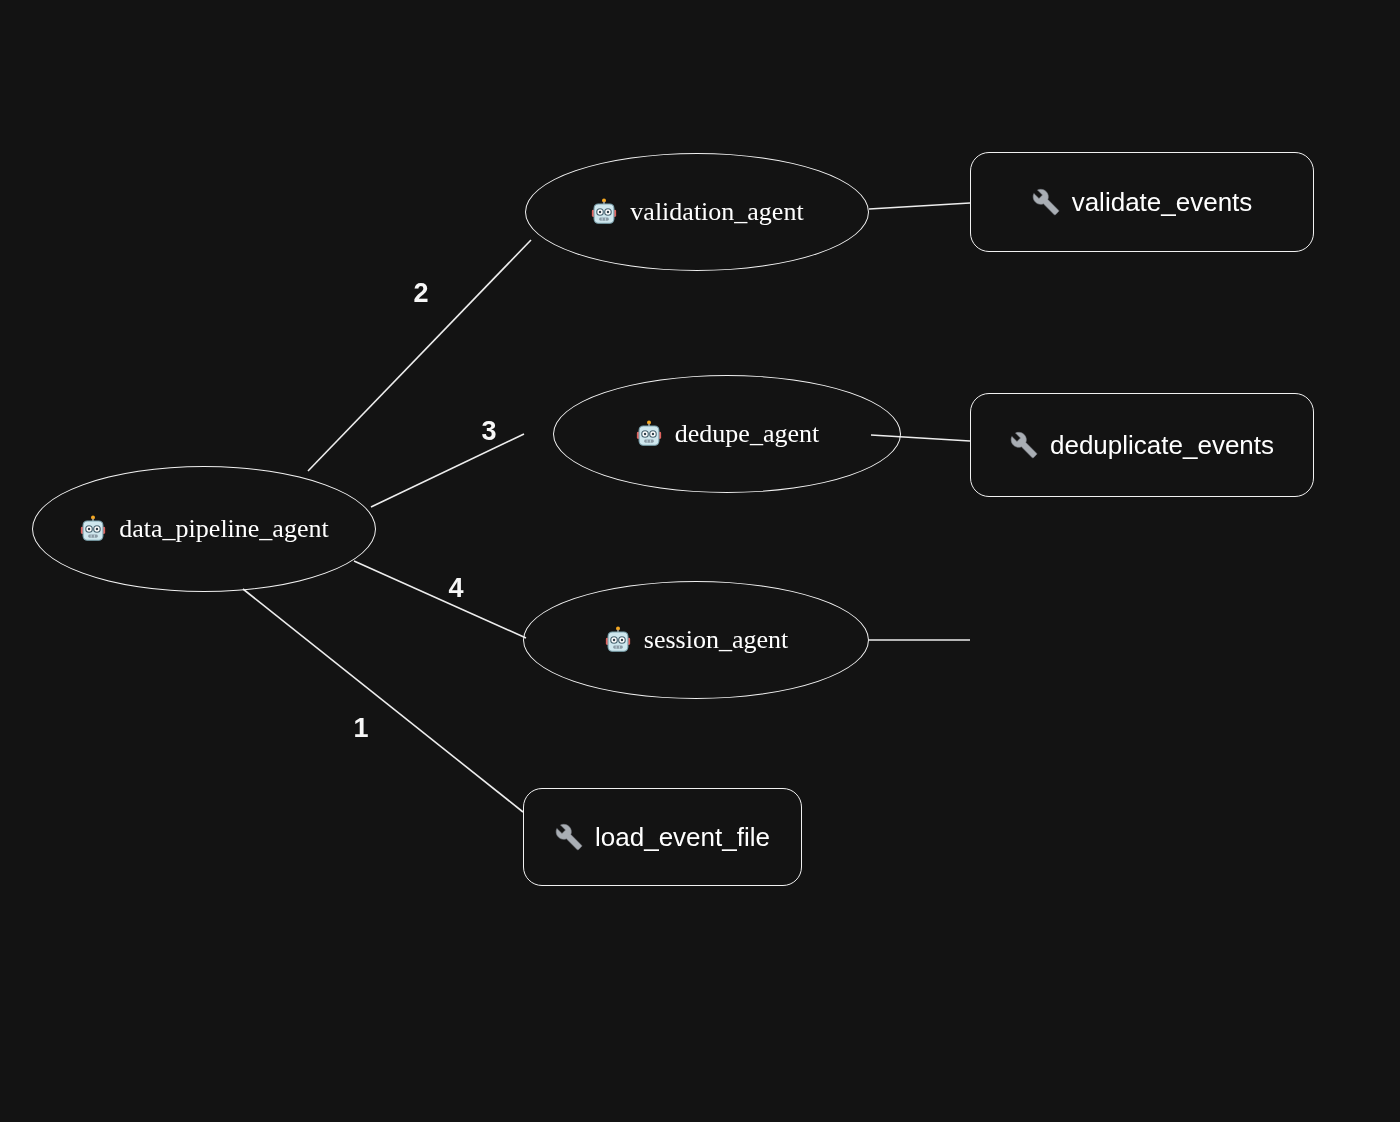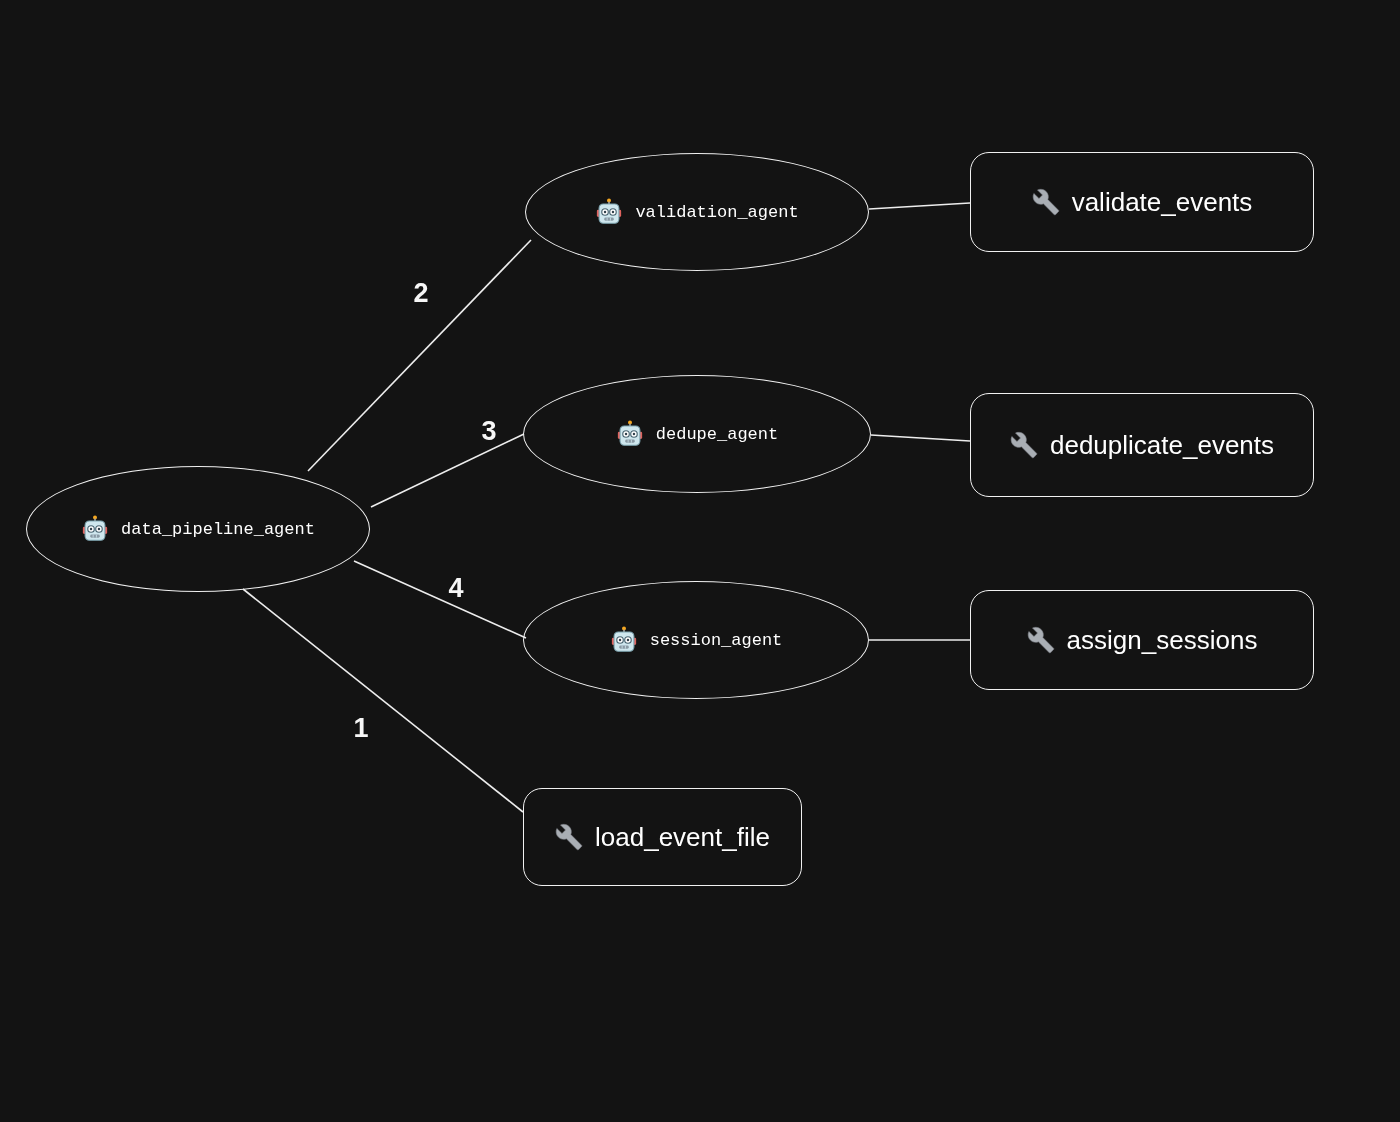--- a/index.html
+++ b/index.html
@@ -34,22 +34,22 @@
     justify-content: center;
     gap: 12px;
     color: #ffffff;
     border: 1.6px solid #f1f1f1;
     background: transparent;
     cursor: default;
   }
   .ellipse { border-radius: 50%; }
   .rounded-rect { border-radius: 19px; text-align: right; }
   .agent-label {
-    font-family: Liberation Mono, monospace;
-    font-size: 17px;
+    font-family: Liberation Serif, serif;
+    font-size: 26px;
     color: #ffffff;
     white-space: nowrap;
   }
   .tool-label {
     font-family: "Liberation Sans", "DejaVu Sans", sans-serif;
     font-size: 26px;
     color: #ffffff;
     white-space: nowrap;
   }
   .edge-label {
@@ -81,21 +81,21 @@
     <line x1="869" y1="209" x2="970" y2="203"></line>
     <line x1="871" y1="435" x2="970" y2="441"></line>
     <line x1="869" y1="640" x2="970" y2="640"></line>
   </svg>
 
   <div class="edge-label" style="left:361px; top:728px">1</div>
   <div class="edge-label" style="left:421px; top:293px">2</div>
   <div class="edge-label" style="left:489px; top:431px">3</div>
   <div class="edge-label" style="left:456px; top:588px">4</div>
 
-  <div class="node ellipse" style="left:26px; top:466px; width:344px; height:126px">
+  <div class="node ellipse" style="left:32px; top:466px; width:344px; height:126px">
     <span class="icon">
         <svg viewBox="0 0 24 24" width="28" height="28" aria-hidden="true">
     <circle cx="12" cy="2.1" r="1.7" fill="#f6a821"></circle>
     <rect x="11.3" y="3.1" width="1.4" height="2.2" fill="#9e9e9e"></rect>
     <rect x="1.6" y="10" width="2.4" height="6.2" rx="1.1" fill="#e0635e"></rect>
     <rect x="20" y="10" width="2.4" height="6.2" rx="1.1" fill="#e0635e"></rect>
     <rect x="3.5" y="5.1" width="17" height="16.6" rx="3.6" fill="#cfe7ee" stroke="#7fa6b2" stroke-width="0.9"></rect>
     <circle cx="8.6" cy="12" r="2.8" fill="#ffffff" stroke="#4a6572" stroke-width="1"></circle>
     <circle cx="15.4" cy="12" r="2.8" fill="#ffffff" stroke="#4a6572" stroke-width="1"></circle>
     <circle cx="8.6" cy="12" r="1.05" fill="#33424d"></circle>
@@ -121,21 +121,21 @@
     <circle cx="8.6" cy="12" r="1.05" fill="#33424d"></circle>
     <circle cx="15.4" cy="12" r="1.05" fill="#33424d"></circle>
     <rect x="7.9" y="16.8" width="8.2" height="2.7" rx="1.2" fill="#8a9aa5"></rect>
     <line x1="10.4" y1="16.9" x2="10.4" y2="19.4" stroke="#cfe7ee" stroke-width="0.7"></line>
     <line x1="13.2" y1="16.9" x2="13.2" y2="19.4" stroke="#cfe7ee" stroke-width="0.7"></line>
   </svg>
       </span>
     <span class="agent-label">validation_agent</span>
   </div>
 
-  <div class="node ellipse" style="left:523px; top:375px; width:348px; height:118px">
+  <div class="node ellipse" style="left:553px; top:375px; width:348px; height:118px">
     <span class="icon">
         <svg viewBox="0 0 24 24" width="28" height="28" aria-hidden="true">
     <circle cx="12" cy="2.1" r="1.7" fill="#f6a821"></circle>
     <rect x="11.3" y="3.1" width="1.4" height="2.2" fill="#9e9e9e"></rect>
     <rect x="1.6" y="10" width="2.4" height="6.2" rx="1.1" fill="#e0635e"></rect>
     <rect x="20" y="10" width="2.4" height="6.2" rx="1.1" fill="#e0635e"></rect>
     <rect x="3.5" y="5.1" width="17" height="16.6" rx="3.6" fill="#cfe7ee" stroke="#7fa6b2" stroke-width="0.9"></rect>
     <circle cx="8.6" cy="12" r="2.8" fill="#ffffff" stroke="#4a6572" stroke-width="1"></circle>
     <circle cx="15.4" cy="12" r="2.8" fill="#ffffff" stroke="#4a6572" stroke-width="1"></circle>
     <circle cx="8.6" cy="12" r="1.05" fill="#33424d"></circle>
@@ -188,22 +188,14 @@
 
   <div class="node rounded-rect" style="left:970px; top:393px; width:344px; height:104px">
     <span class="icon">
         <svg viewBox="0 0 24 24" width="28" height="28" aria-hidden="true">
     <path fill="#a9aeb4" stroke="#7d8288" stroke-width="0.5" d="M22.7 19l-9.1-9.1c.9-2.3.4-5-1.5-6.9-2-2-5-2.4-7.4-1.3L9 6 6 9 1.6 4.7C.4 7.1.9 10.1 2.9 12.1c1.9 1.9 4.6 2.4 6.9 1.5l9.1 9.1c.4.4 1 .4 1.4 0l2.3-2.3c.5-.4.5-1.1.1-1.4z"></path>
   </svg>
       </span>
     <span class="tool-label">deduplicate_events</span>
   </div>
 
-  <div class="node rounded-rect" style="left:970px; top:590px; width:344px; height:100px">
-    <span class="icon">
-        <svg viewBox="0 0 24 24" width="28" height="28" aria-hidden="true">
-    <path fill="#a9aeb4" stroke="#7d8288" stroke-width="0.5" d="M22.7 19l-9.1-9.1c.9-2.3.4-5-1.5-6.9-2-2-5-2.4-7.4-1.3L9 6 6 9 1.6 4.7C.4 7.1.9 10.1 2.9 12.1c1.9 1.9 4.6 2.4 6.9 1.5l9.1 9.1c.4.4 1 .4 1.4 0l2.3-2.3c.5-.4.5-1.1.1-1.4z"></path>
-  </svg>
-      </span>
-    <span class="tool-label">assign_sessions</span>
-  </div>
 
 </div>
 
 </body></html>

